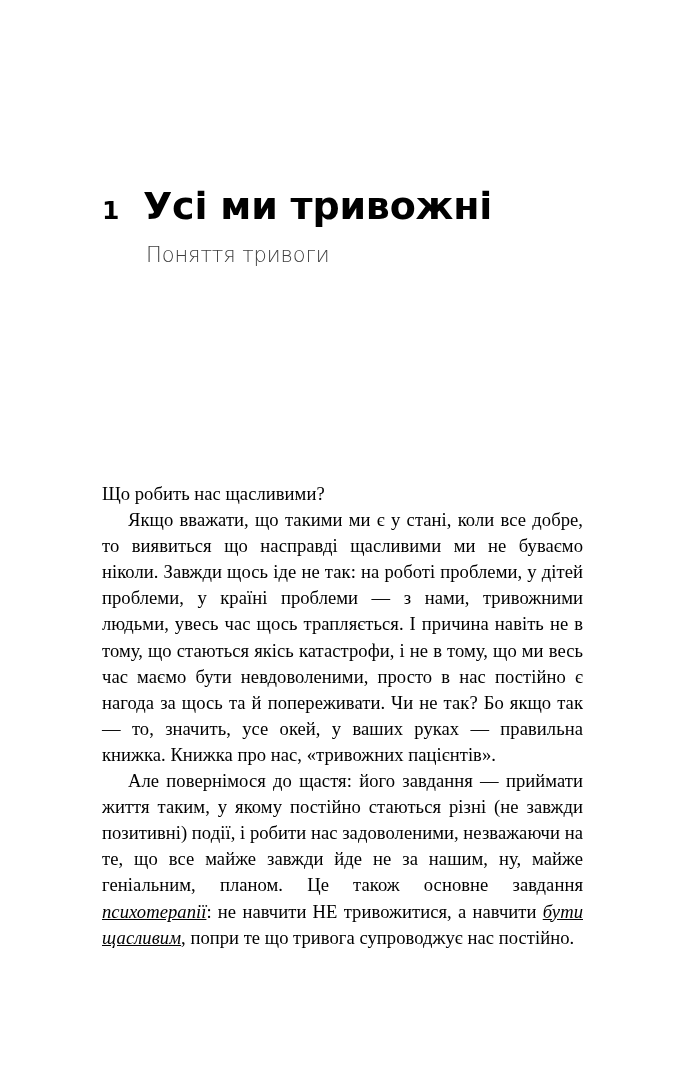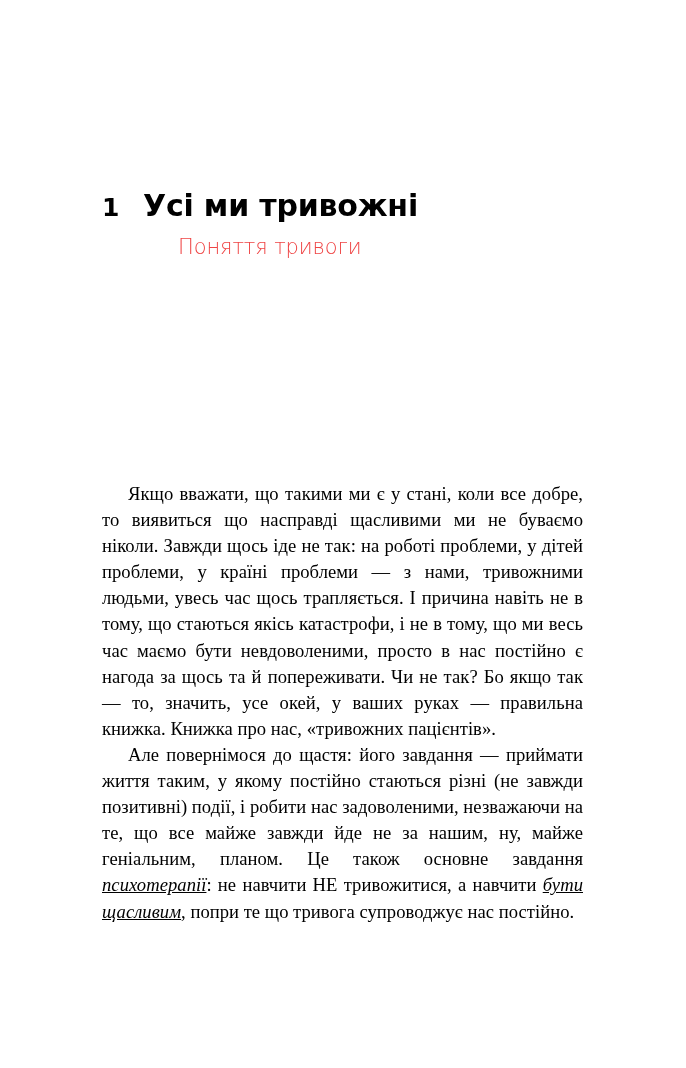--- a/index.html
+++ b/index.html
@@ -29,38 +29,37 @@
   }
   .chapter-number {
     font-size: 25px;
     font-weight: 700;
     line-height: 40px;
     letter-spacing: 0px;
     width: 41px;
     flex: 0 0 41px;
   }
   .chapter-title {
-    font-size: 30px;
+    font-size: 38px;
     font-weight: 700;
     line-height: 40px;
     letter-spacing: -0.2px;
     white-space: nowrap;
   }
   .chapter-subtitle {
     position: absolute;
     left: 146px;
-    top: 232px;
+    top: 240px;
     font-family: "DejaVu Sans", "Liberation Sans", sans-serif;
     font-size: 21px;
     font-weight: 300;
     line-height: 30px;
     letter-spacing: -0.1px;
-    color: #ef4444;
+    color: #404040;
     white-space: nowrap;
-    margin-left: 32px;
   }
 
   
   .body-block {
     position: absolute;
     left: 102px;
     top: 481px;
     width: 481px;
   }
   .body-block p {
@@ -94,20 +93,21 @@
 
   <div class="chapter-head">
     <span class="chapter-number">1</span>
     <span class="chapter-title">Усі ми тривожні</span>
   </div>
 
   <div class="chapter-subtitle">Поняття тривоги</div>
 
   <div class="body-block">
 
+    <p class="p-lead p-last-line-left">Що робить нас щасливими?</p>
 
     <p class="p-indent p-last-line-left">Якщо вважати, що такими ми є у стані, коли все добре, то виявиться що насправді щасливими ми не буваємо ніколи. Завжди щось іде не так: на роботі проблеми, у дітей проблеми, у країні проблеми — з нами, тривожними людьми, увесь час щось трапляється. І причина навіть не в тому, що стаються якісь катастрофи, і не в тому, що ми весь час маємо бути невдоволеними, просто в нас постійно є нагода за щось та й попереживати. Чи не так? Бо якщо так — то, значить, усе окей, у ваших руках — правильна книжка. Книжка про нас, «тривожних пацієнтів».</p>
 
     <p class="p-indent p-last-line-left"><span>Але повернімося до щастя: його завдання — приймати життя таким, у якому постійно стаються різні (не завжди позитивні) події, і робити нас задоволеними, незважаючи на те, що все майже завжди йде не за нашим, ну, майже геніальним, планом. Це також основне завдання </span><em>психотерапії</em><span>: не навчити НЕ тривожитися, а навчити </span><em>бути щасливим</em><span>, попри те що тривога супроводжує нас постійно.</span></p>
 
   </div>
 
 </div>
 
 </body></html>

